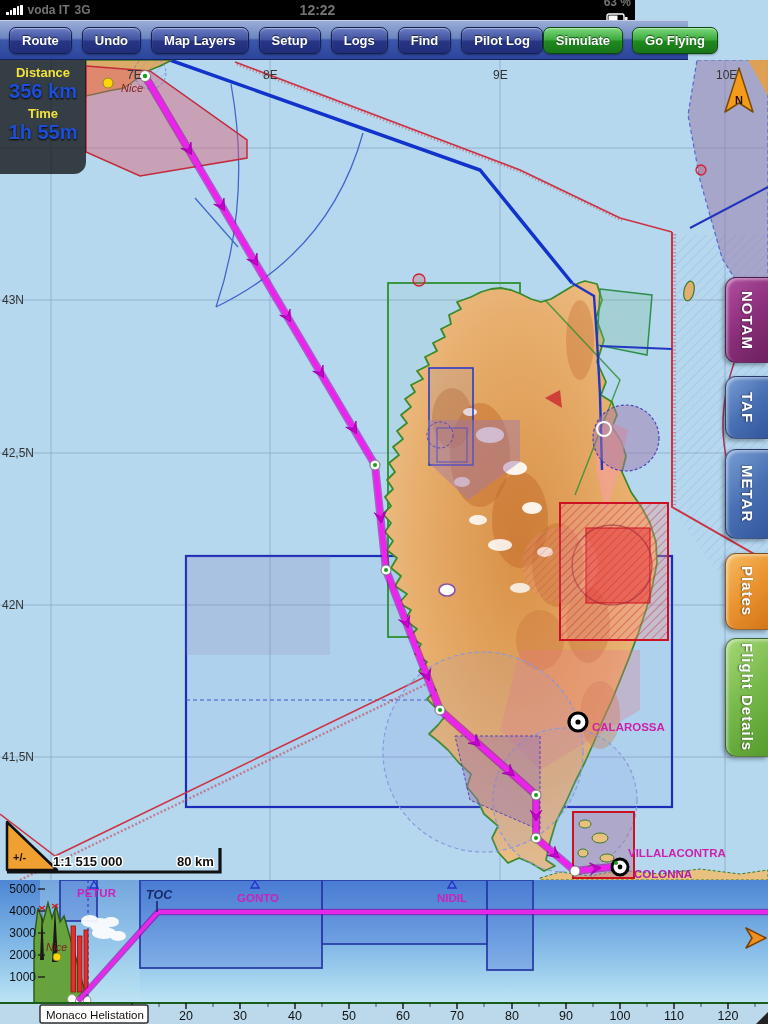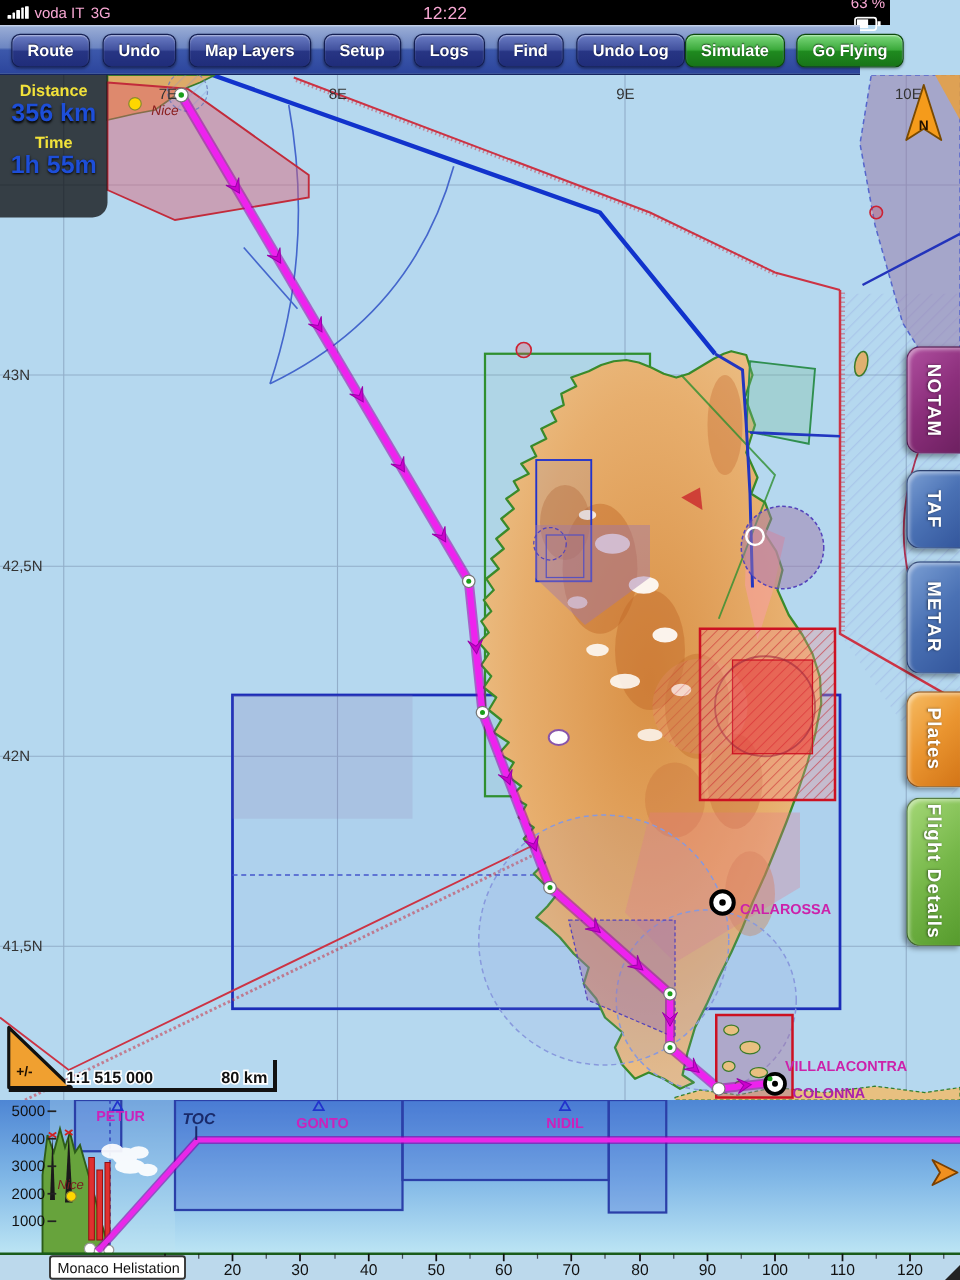--- a/index.html
+++ b/index.html
@@ -1,22 +1,22 @@
 <!DOCTYPE html>
 <html><head>
 <meta charset="utf-8">
 <style>
   * { margin:0; padding:0; box-sizing:border-box; }
   html,body { width:768px; height:1024px; overflow:hidden; background:#000;
     font-family:"Liberation Sans", sans-serif; }
   #screen { position:relative; width:768px; height:1024px; background:#b5d8ef; }
 
   
-  .status-bar { position:absolute; top:0; left:0; width:712px; height:20px; background:#000;
-    color:#f9a8d4; font-size:12px; font-weight:normal; display:flex; align-items:center; }
+  .status-bar { position:absolute; top:0; left:0; width:635px; height:20px; background:#000;
+    color:#737373; font-size:12px; font-weight:bold; display:flex; align-items:center; }
   .sb-left { position:absolute; left:6px; display:flex; align-items:center; gap:5px; }
   .sb-time { position:absolute; left:0; width:100%; text-align:center; font-size:14px; }
   .sb-right { position:absolute; right:4px; display:flex; align-items:center; gap:4px;flex-direction:column; }
   .sig-bars { display:flex; align-items:flex-end; gap:1px; height:10px; }
   .sig-bars i { display:block; width:2.5px; background:#fff; border-radius:0.5px; }
 
   
   .toolbar { position:absolute; top:20px; left:0; width:688px; height:40px;
     background:linear-gradient(#9aadd6 0%, #6d86c2 45%, #3c58ab 50%, #2c459c 100%);
     border-top:1px solid #c2cde6; border-bottom:1px solid #15245e;
@@ -85,21 +85,21 @@
   </div>
 
   <div class="toolbar">
     <div class="tb-left">
       <div class="tb-btn">Route</div>
       <div class="tb-btn">Undo</div>
       <div class="tb-btn">Map Layers</div>
       <div class="tb-btn">Setup</div>
       <div class="tb-btn">Logs</div>
       <div class="tb-btn">Find</div>
-      <div class="tb-btn">Undo Log</div>
+      <div class="tb-btn">Pilot Log</div>
     </div>
     <div class="tb-right">
       <div class="tb-btn green">Simulate</div>
       <div class="tb-btn green">Go Flying</div>
     </div>
   </div>
 
   <svg class="map-svg" width="768" height="820" viewBox="0 60 768 820">
     <defs>
       <pattern id="redhatch" width="6" height="6" patternUnits="userSpaceOnUse" patternTransform="rotate(45)">

